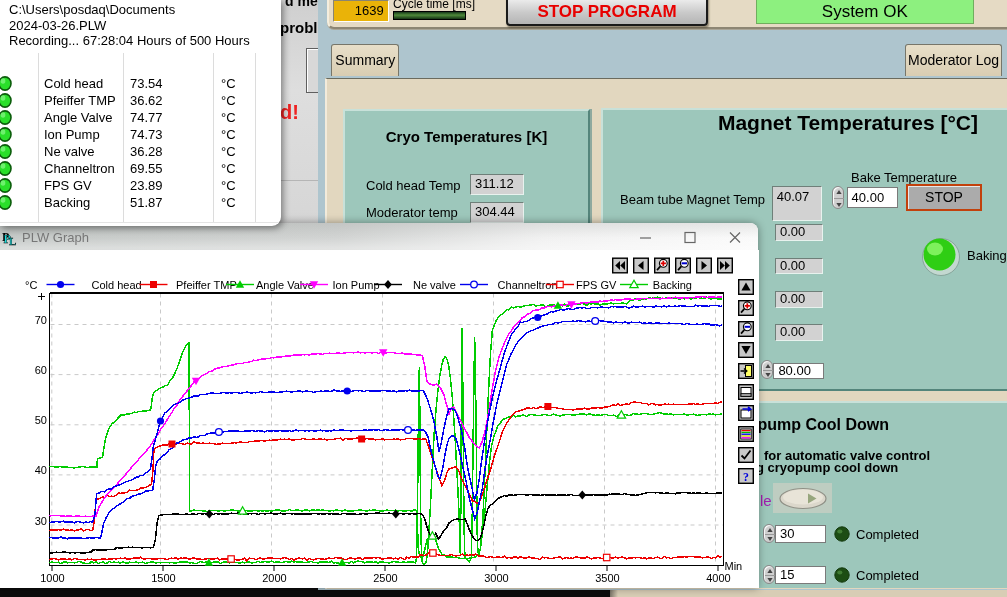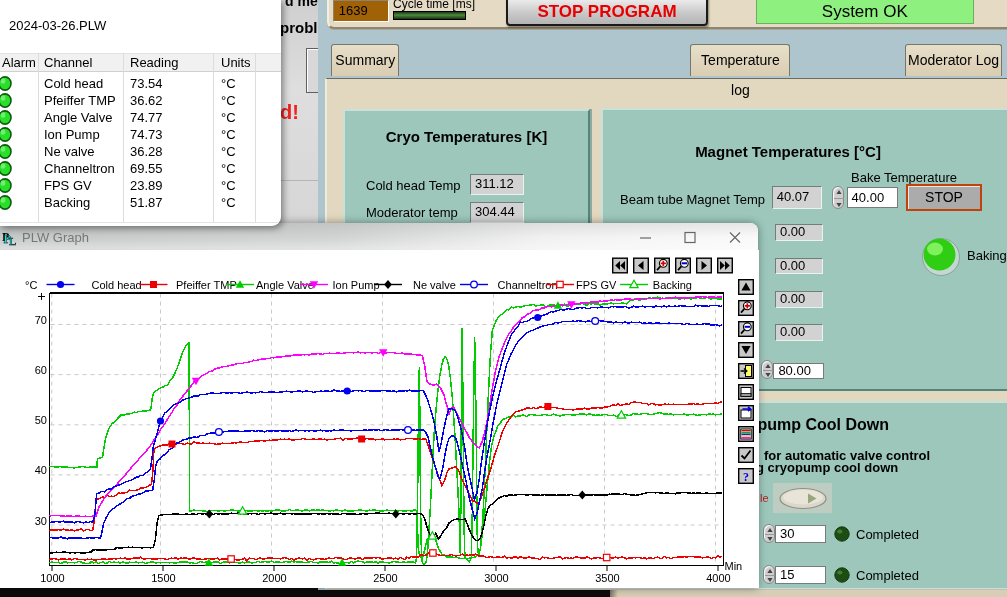--- a/index.html
+++ b/index.html
@@ -17,44 +17,43 @@
 
 <div class="abs" style="left:0;top:586px;width:1007px;height:11px;background:#0c0c0c"></div>
 <div class="abs" style="left:610px;top:588px;width:397px;height:9px;background:linear-gradient(90deg,#7a7468,#d8cdb5 8px)"></div>
 
 <div class="abs" style="left:318px;top:0;width:689px;height:590px;background:#aec5ce">
 
   <div class="abs" style="left:7px;top:78px;width:682px;height:511px;background:#e2d7bf;border-top:1px solid #6b6b5e;border-left:2px solid #f2ebdb"></div>
 
   <div class="abs" style="left:9px;top:0;width:680px;height:29px;background:#e5dac4;border-radius:0 0 0 7px;border-left:2px solid #f4eede;border-bottom:2px solid #8d8674;box-shadow:0 1px 0 #aaa698"></div>
 
-  <div class="abs" style="left:14.8px;top:0;width:56px;height:21.5px;background:#a16207;border:1.5px solid;border-color:#8a8572 #fff #fff #8a8572;font-size:13px;line-height:19px;padding-left:5px">1639</div>
+  <div class="abs" style="left:14.8px;top:0;width:56px;height:21.5px;background:#eab308;border:1.5px solid;border-color:#8a8572 #fff #fff #8a8572;font-size:13px;line-height:19px;padding-left:21px">1639</div>
   <div class="abs" style="left:75px;top:-3px;font-size:12px">Cycle time [ms]</div>
   <div class="abs" style="left:74.5px;top:10.5px;width:73px;height:9px;border:1px solid #000;background:linear-gradient(#16381a,#4f8a3a 45%,#143315)"></div>
 
   <div class="abs" style="left:188px;top:-6px;width:202px;height:32px;background:linear-gradient(#f5f5f5,#c9c9c9 60%,#b5b5b5);border:2px solid #1a1a1a;border-radius:4px;box-shadow:1px 2px 2px rgba(60,50,30,.5);text-align:center;font-weight:bold;font-size:17px;color:#e80000;line-height:32px">STOP PROGRAM</div>
 
   <div class="abs" style="left:437.6px;top:-3px;width:218.4px;height:27px;background:#8df07f;border:1px solid #6fae5e;text-align:center;font-size:17px;color:#000;line-height:28px">System OK</div>
 
   <div class="tab" style="left:13.3px;width:68px">Summary</div>
-<div class="tab" style="left:372.3px;width:100.2px">Temperature log</div>
 <div class="tab" style="left:586.8px;width:97.5px">Moderator Log</div>
 
   <div class="abs" style="left:25px;top:109px;width:247px;height:120px;background:#9dc7bb;border-top:2px solid #c8e1d9;border-left:2px solid #c8e1d9;border-right:2px solid #54857b;border-bottom:none;box-shadow:2px 0 0 #8ea99f"></div>
   <div class="abs" style="left:25px;top:128px;width:247px;text-align:center;font-weight:bold;font-size:15px">Cryo Temperatures [K]</div>
   <div class="lbl" style="left:48px;top:178px">Cold head Temp</div>
   <div class="gbox" style="left:152px;top:174px;width:54px;height:21px;line-height:18px">311.12</div>
   <div class="lbl" style="left:48px;top:205px">Moderator temp</div>
   <div class="gbox" style="left:152px;top:202px;width:54px;height:21px;line-height:18px">304.44</div>
 
   <div class="abs" style="left:283px;top:108px;width:406px;height:283px;background:#9dc7bb;border-top:2px solid #c8e1d9;border-left:2px solid #c8e1d9;border-bottom:2px solid #54857b"></div>
-  <div class="abs" style="left:280px;top:143px;width:380px;text-align:center;font-weight:bold;font-size:15px">Magnet Temperatures [°C]</div>
+  <div class="abs" style="left:280px;top:111px;width:380px;text-align:right;font-weight:bold;font-size:21px">Magnet Temperatures [°C]</div>
   <div class="lbl" style="left:533px;top:170px">Bake Temperature</div>
   <div class="lbl" style="left:302px;top:191.5px">Beam tube Magnet Temp</div>
-  <div class="gbox" style="left:453.7px;top:186px;width:50.4px;height:23px;line-height:20px">40.07</div>
+  <div class="gbox" style="left:453.7px;top:186px;width:50.4px;height:35px;line-height:20px">40.07</div>
   <div style="position:absolute;left:514.3px;top:186px;width:12px;height:23px;background:#cfcfcf;border:1px solid #888;border-radius:6px;box-shadow:inset 1px 1px 1px #fff">
     <svg width="12" height="23">
           <path d="M6 3 l2.6 4 h-5.2 z" fill="#444"></path>
           <path d="M6 20 l2.6 -4 h-5.2 z" fill="#444"></path>
           <line x1="1" y1="11.5" x2="11" y2="11.5" stroke="#999" stroke-width="1"></line>
         </svg></div>
   <div class="wbox" style="left:528.6px;top:187px;width:51.2px;height:21px;line-height:19px">40.00</div>
   <div class="abs" style="left:588px;top:184px;width:76px;height:27px;background:#ababab;border:2px solid #c2410c;box-shadow:inset 1px 1px 0 #e8e8e8;text-align:center;font-size:14px;line-height:23px">STOP</div>
 
   <div class="gbox" style="left:457px;top:224px;width:48px;height:16.5px">0.00</div>
@@ -76,21 +75,21 @@
     <ellipse cx="17" cy="16" rx="8" ry="6.5" fill="#8cf768" opacity="0.85"></ellipse>
   </svg>
   <div class="lbl" style="left:649px;top:248px">Baking</div>
 
   <div class="abs" style="left:283px;top:391px;width:406px;height:10px;background:#e2d7bf"></div>
 
   <div class="abs" style="left:283px;top:401px;width:406px;height:187px;background:#9dc7bb;border-top:2px solid #c8e1d9;border-left:2px solid #c8e1d9"></div>
   <div class="abs" style="left:403px;top:416px;font-weight:bold;font-size:16px;white-space:nowrap">Cryopump Cool Down</div>
   <div class="abs" style="left:446px;top:447.5px;font-weight:bold;font-size:13px;white-space:nowrap">for automatic valve control</div>
   <div class="abs" style="left:430px;top:460px;font-weight:bold;font-size:13px;white-space:nowrap">ng cryopump cool down</div>
-  <div class="abs" style="left:442px;top:492px;font-size:11px;color:#b91c1c">le</div>
+  <div class="abs" style="left:442px;top:492px;font-size:15px;color:#a21caf">le</div>
   <div class="abs" style="left:454.8px;top:483.2px;width:59.4px;height:29.7px;background:#c2cdc2;opacity:0.9"></div>
   <svg class="abs" style="left:460px;top:487px" width="50" height="23">
     <ellipse cx="25" cy="11.5" rx="23" ry="10" fill="#dbd7cb" stroke="#8f9086" stroke-width="1.2"></ellipse>
     <ellipse cx="25" cy="10" rx="20" ry="7.5" fill="#e8e4d8"></ellipse>
     <path d="M30 6.5 L38.5 11.5 L30 16.5 z" fill="#97a67d"></path>
   </svg>
 
   <div style="position:absolute;left:444.5px;top:524px;width:12px;height:19px;background:#cfcfcf;border:1px solid #888;border-radius:6px;box-shadow:inset 1px 1px 1px #fff">
     <svg width="12" height="19">
           <path d="M6 3 l2.6 4 h-5.2 z" fill="#444"></path>
@@ -319,28 +318,24 @@
         <rect x="0.7" y="0.7" width="14.6" height="14.6" fill="#c8c8c8" stroke="black" stroke-width="1.4"></rect>
         <path d="M3.5 8.5 L6.5 11.5 L12.5 3.5" stroke="black" stroke-width="1.8" fill="none"></path>
       </g>
       <g transform="translate(738,218)">
         <rect x="0.7" y="0.7" width="14.6" height="14.6" fill="#c8c8c8" stroke="black" stroke-width="1.4"></rect>
         <text x="8" y="12.5" font-size="12" font-weight="bold" fill="#0000dd" text-anchor="middle" font-family="Liberation Serif, serif">?</text>
       </g>
 </svg>
 
 <div class="abs" style="left:0;top:0;width:281px;height:226px;background:#fff;border-radius:0 0 9px 0;box-shadow:2px 2px 7px rgba(0,0,0,.45);overflow:hidden">
+  <div class="abs" style="left:9px;top:2px;font-size:13px">C:\Users\posdaq\Documents</div>
   <div class="abs" style="left:9px;top:18px;font-size:13px">2024-03-26.PLW</div>
-
-  <div class="abs" style="left:0;top:53px;width:281px;height:19px;background:#f1f1f1;border-top:1px solid #e2e2e2;border-bottom:1px solid #d0d0d0;font-size:13px">
-    <span class="abs" style="left:2px;top:1px">Alarm</span>
-        <span class="abs" style="left:44px;top:1px">Channel</span>
-    <span class="abs" style="left:130px;top:1px">Reading</span>
-        <span class="abs" style="left:221px;top:1px">Units</span>
-  </div>
+  <div class="abs" style="left:9px;top:33px;font-size:13px">Recording... 67:28:04 Hours of 500 Hours</div>
+
 
   <div class="abs" style="left:38px;top:53px;width:1px;height:170px;background:#dcdcdc"></div>
   <div class="abs" style="left:123px;top:53px;width:1px;height:170px;background:#dcdcdc"></div>
   <div class="abs" style="left:213px;top:53px;width:1px;height:170px;background:#dcdcdc"></div>
   <div class="abs" style="left:255px;top:53px;width:1px;height:170px;background:#dcdcdc"></div>
   <div class="abs" style="left:0;top:222px;width:278px;height:1px;background:#e4e4e4"></div>
   <div class="trow" style="top:75px">
       <svg width="14" height="17" style="position:absolute;left:-2px;top:0">
           <ellipse cx="7" cy="8.5" rx="6" ry="6.6" fill="#2adf2a" stroke="#0b5c0b" stroke-width="1.6"></ellipse>
           <ellipse cx="5" cy="6" rx="2.4" ry="2.8" fill="#7ef57e" opacity="0.8"></ellipse>

